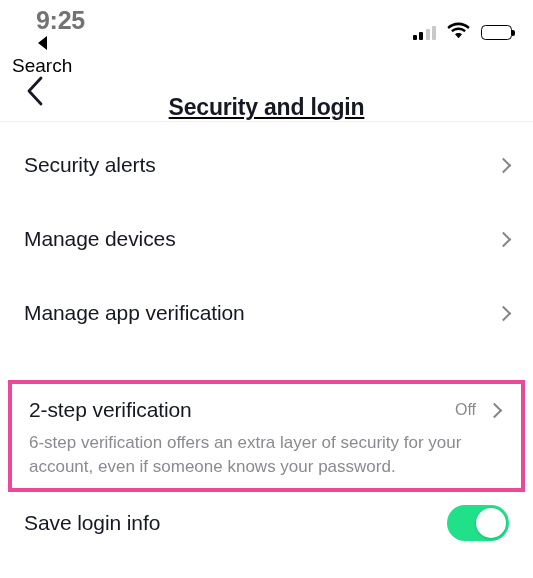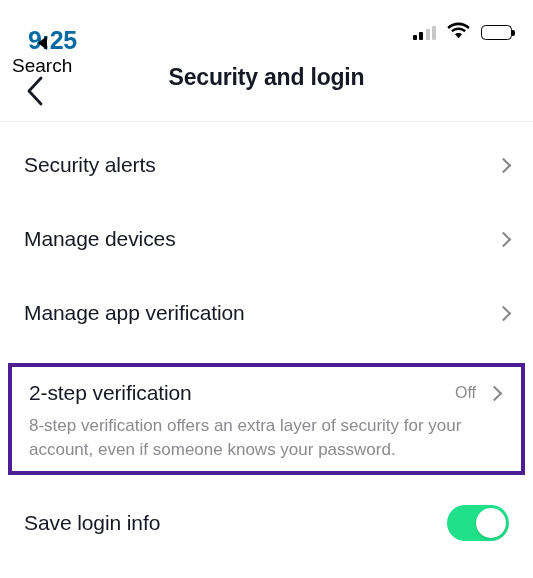--- a/index.html
+++ b/index.html
@@ -21,27 +21,26 @@
   }
 
   
   .status-bar {
     position: relative;
     height: 64px;
     width: 100%;
   }
   .status-time {
     position: absolute;
-    left: 28px;
+    left: 36px;
     top: 6px;
     font-size: 25px;
     font-weight: bold;
-    color: #0369a1;
+    color: #737373;
     letter-spacing: -0.3px;
-    margin-top: 20px;
   }
   .status-back {
     position: absolute;
     left: 12px;
     top: 36px;
     display: flex;
     align-items: center;
     gap: 5px;
     font-size: 19px;
     color: #000000;
@@ -97,21 +96,22 @@
     background:#000;
     border-radius:0 2px 2px 0;
   }
 
   
   .nav {
     position: relative;
     height: 58px;
     border-bottom: 1px solid #f0f0f1;
     display: flex;
-    align-items: flex-start;
+    align-items: flex-end;
+    text-decoration: underline;
   }
   .nav-back {
     position: absolute;
     left: 18px;
     top: 50%;
     transform: translateY(-50%);
     width: 34px; height: 34px;
     display: flex; align-items: center; justify-content: center;
     cursor: pointer;
   }
@@ -154,24 +154,24 @@
     width: 11px; height: 11px;
     border-right: 2.2px solid #86868b;
     border-top: 2.2px solid #86868b;
     transform: rotate(45deg);
   }
 
   
   .highlight-box {
     position: absolute;
     left: 8px;
-    top: 363px;
+    top: 380px;
     width: 517px;
     height: 112px;
-    border: 4px solid #4c1d95;
+    border: 4px solid #ec4899;
     background: #ffffff;
     z-index: 5;
   }
   .hl-inner {
     padding: 14px 17px 0 17px;
   }
   .hl-top {
     display: flex;
     align-items: center;
     justify-content: space-between;
@@ -291,21 +291,21 @@
 
   <div class="highlight-box">
     <div class="hl-inner">
       <div class="hl-top">
         <span class="hl-title">2-step verification</span>
         <span class="hl-right">
           <span class="row-value">Off</span>
           <span class="chev"></span>
         </span>
       </div>
-      <div class="hl-desc">8-step verification offers an extra layer of security for your account, even if someone knows your password.</div>
+      <div class="hl-desc">6-step verification offers an extra layer of security for your account, even if someone knows your password.</div>
     </div>
   </div>
 
   <div class="toggle-row">
     <span class="row-label">Save login info</span>
     <span class="switch">
       <span class="knob"></span>
     </span>
   </div>
 

